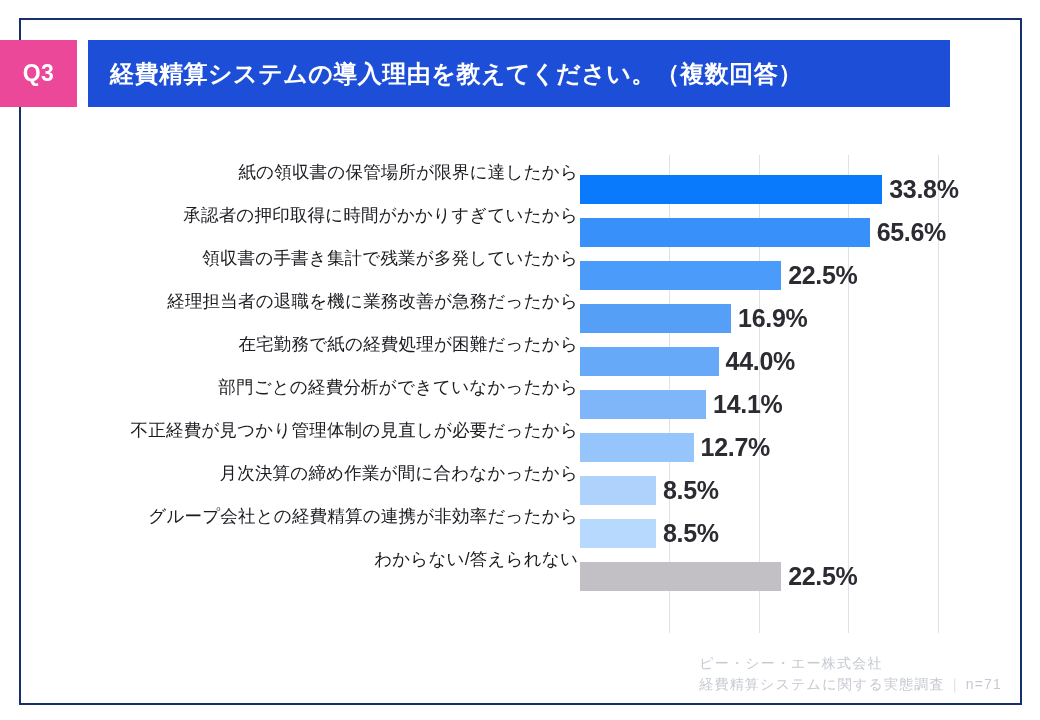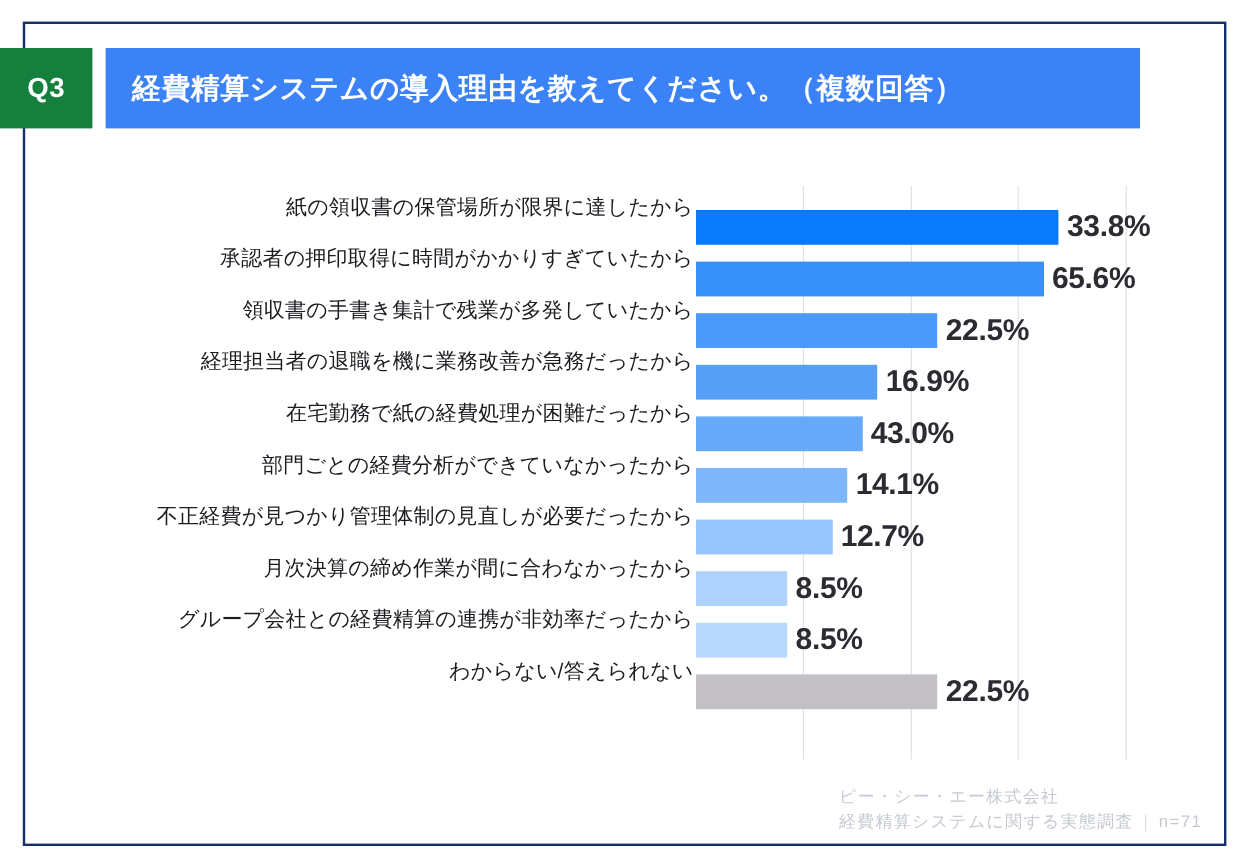--- a/index.html
+++ b/index.html
@@ -37,36 +37,36 @@
     top: 40px;
     height: 67px;
     width: 950px;
   }
   #q-badge {
     position: absolute;
     left: 0px;
     top: 0px;
     width: 77px;
     height: 67px;
-    background: #15803d;
+    background: #ec4899;
     color: #ffffff;
     font-size: 23px;
     font-weight: bold;
     display: flex;
     align-items: center;
     justify-content: center;
     letter-spacing: 0.5px;
   }
   #title-bar {
     position: absolute;
     left: 88px;
     top: 0px;
     width: 862px;
     height: 67px;
-    background: #3b82f6;
+    background: #1d4ed8;
     color: #ffffff;
     display: flex;
     align-items: center;
   }
   #title-text {
     font-size: 24px;
     font-weight: bold;
     padding-left: 22px;
     letter-spacing: 0.5px;
     white-space: nowrap;
@@ -203,21 +203,21 @@
           <div class="row-label">経理担当者の退職を機に業務改善が急務だったから</div>
           <div class="bar-wrap">
             <div class="bar" style="width: 151.086px; background: rgb(85, 159, 246);"></div>
             <span class="bar-value">16.9%</span>
           </div>
         </div>
         <div class="row">
           <div class="row-label">在宅勤務で紙の経費処理が困難だったから</div>
           <div class="bar-wrap">
             <div class="bar" style="width: 138.57px; background: rgb(102, 169, 248);"></div>
-            <span class="bar-value">43.0%</span>
+            <span class="bar-value">44.0%</span>
           </div>
         </div>
         <div class="row">
           <div class="row-label">部門ごとの経費分析ができていなかったから</div>
           <div class="bar-wrap">
             <div class="bar" style="width: 126.054px; background: rgb(126, 182, 249);"></div>
             <span class="bar-value">14.1%</span>
           </div>
         </div>
         <div class="row">

